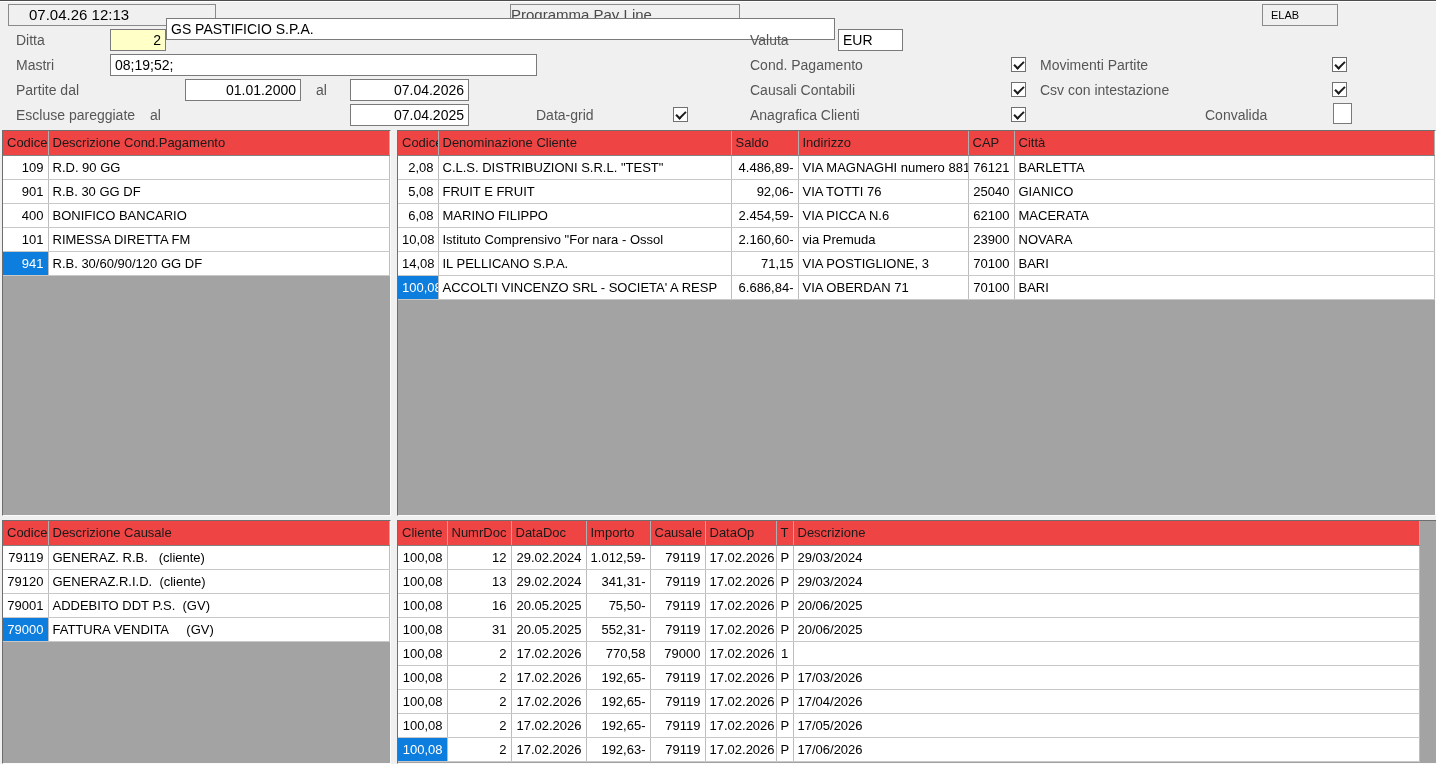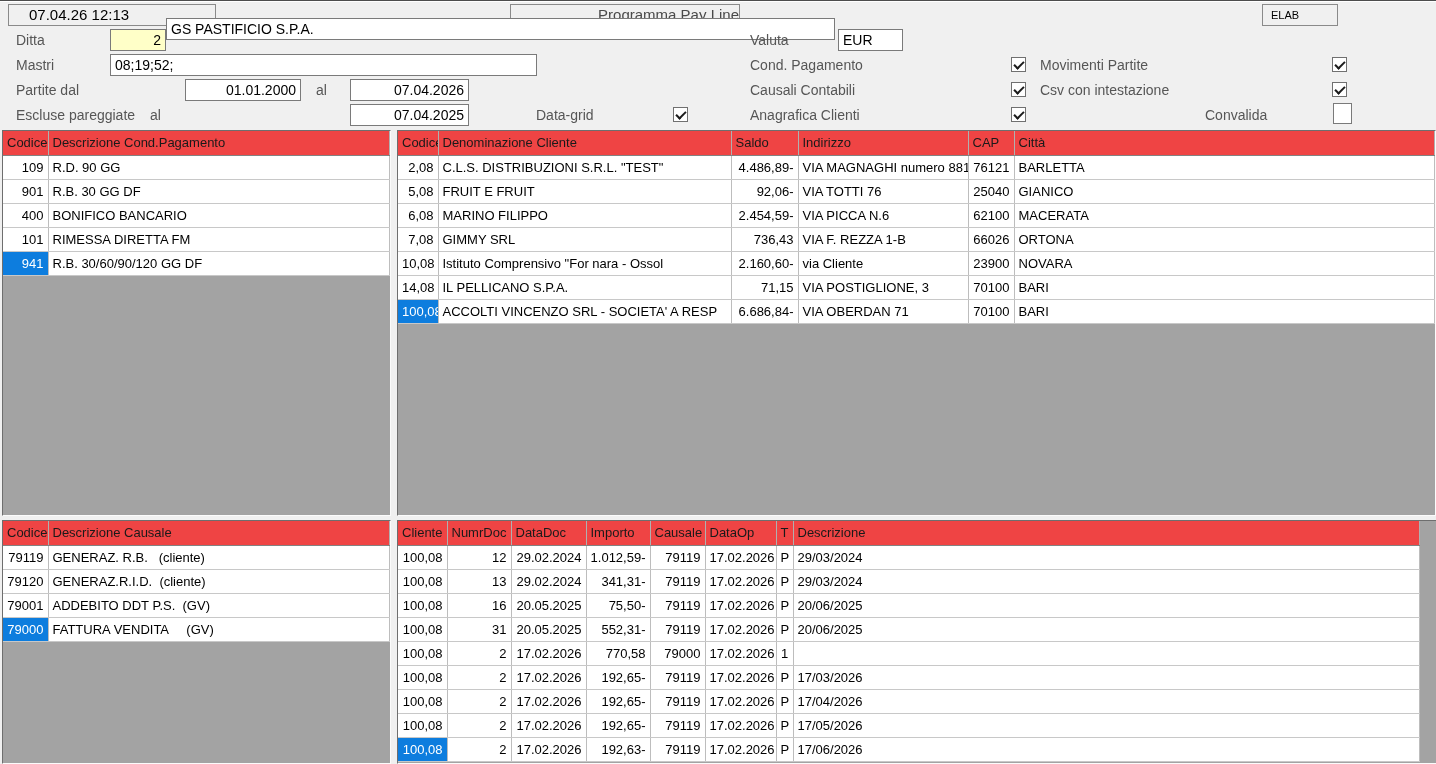--- a/index.html
+++ b/index.html
@@ -70,21 +70,21 @@
   .tri-up { width:0; height:0; border-left:4px solid transparent; border-right:4px solid transparent; border-bottom:5px solid #505050; }
   .tri-down { width:0; height:0; border-left:4px solid transparent; border-right:4px solid transparent; border-top:5px solid #505050; }
   .thumb { position:absolute; left:0; top:163px; width:14px; height:63px; background:#cdcdcd; }
 </style>
 </head>
 <body>
 
 <div class="window-top-line"></div>
 
 <div class="hbox" style="left:8px; top:4px; width:208px; padding-left:20px; font-size:15px;">07.04.26 12:13</div>
-<div class="hbox" style="left:510px; top:4px; width:230px; text-align:right; font-size:15px; color:#4a4a4a;">Programma Pay Line</div>
+<div class="hbox" style="left:510px; top:4px; width:230px; text-align:left; font-size:15px; color:#4a4a4a;">Programma Pay Line</div>
 <div class="hbox" style="left:1262px; top:4px; width:76px; padding-left:8px; font-size:11px;">ELAB</div>
 
 <span class="flabel" style="left:16px; top:32px;">Ditta</span>
 <div class="field yellow right" style="left:110px; top:29px; width:56px;">2</div>
 <div class="field" style="left:166px; top:18px; width:669px;">GS PASTIFICIO S.P.A.</div>
 <span class="flabel" style="left:750px; top:32px;">Valuta</span>
 <div class="field" style="left:838px; top:29px; width:65px;">EUR</div>
 
 <span class="flabel" style="left:16px; top:57px;">Mastri</span>
 <div class="field" style="left:110px; top:54px; width:427px;">08;19;52;</div>
@@ -188,32 +188,24 @@
         </tr>
         <tr>
           <td class="ar">6,08</td>
           <td>MARINO FILIPPO</td>
           <td class="ar">2.454,59-</td>
           <td>VIA PICCA N.6</td>
           <td class="ar">62100</td>
           <td>MACERATA</td>
         </tr>
         <tr>
-          <td class="ar">7,08</td>
-          <td>GIMMY SRL</td>
-          <td class="ar">736,43</td>
-          <td>VIA F. REZZA 1-B</td>
-          <td class="ar">66026</td>
-          <td>ORTONA</td>
-        </tr>
-        <tr>
           <td class="ar">10,08</td>
           <td>Istituto Comprensivo "For nara - Ossol</td>
           <td class="ar">2.160,60-</td>
-          <td>via Cliente</td>
+          <td>via Premuda</td>
           <td class="ar">23900</td>
           <td>NOVARA</td>
         </tr>
         <tr>
           <td class="ar">14,08</td>
           <td>IL PELLICANO S.P.A.</td>
           <td class="ar">71,15</td>
           <td>VIA POSTIGLIONE, 3</td>
           <td class="ar">70100</td>
           <td>BARI</td>

